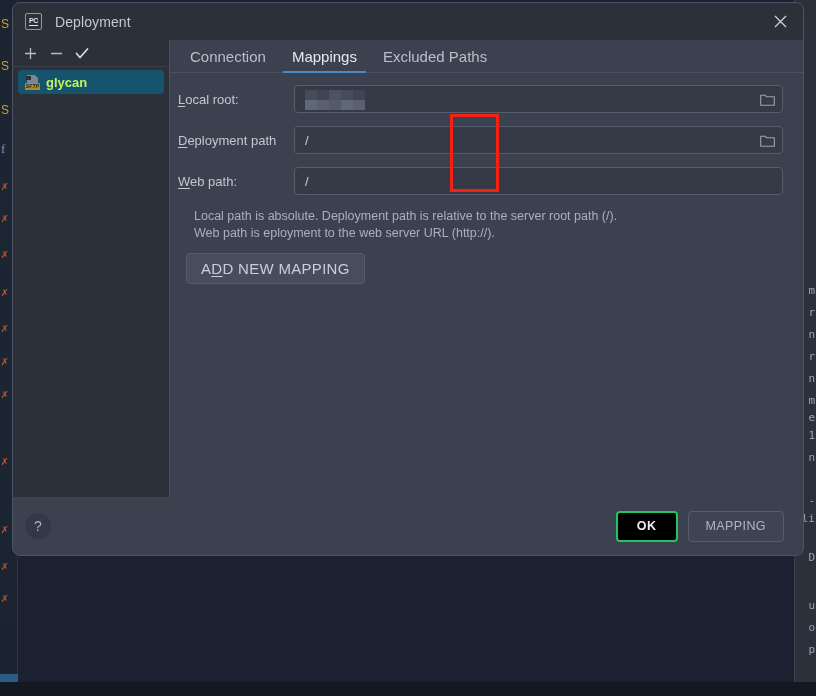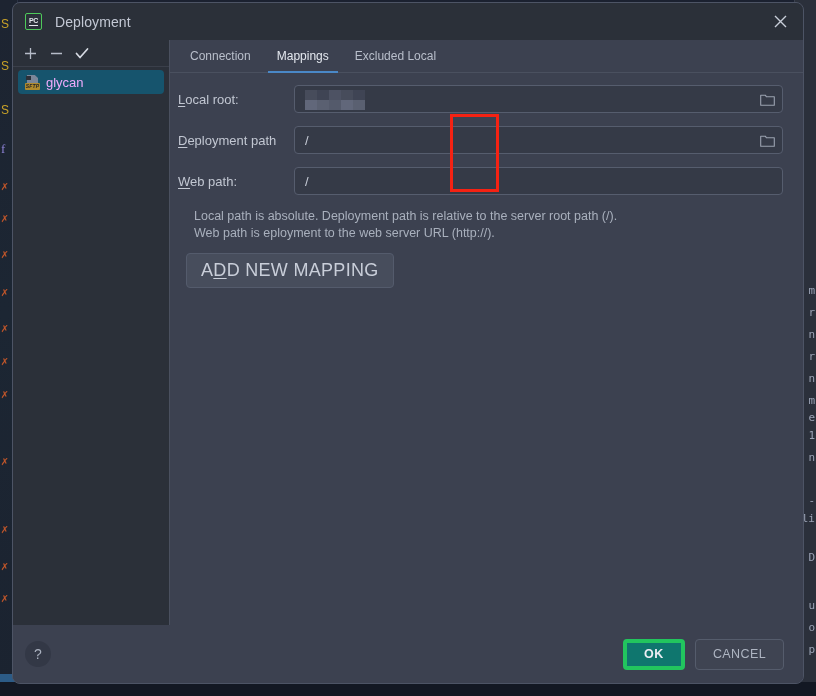--- a/index.html
+++ b/index.html
@@ -70,21 +70,21 @@
     width: 18px; height: 8px;
     background: #2c5b86;
   }
 
   
   #dialog {
     position: absolute;
     left: 12px;
     top: 2px;
     width: 792px;
-    height: 682px;
+    height: 554px;
     background: #3c4150;
     border: 1px solid #4d5465;
     border-radius: 8px;
     z-index: 10;
     display: flex;
     flex-direction: column;
     overflow: hidden;
   }
 
   
@@ -179,21 +179,22 @@
     display: flex;
     align-items: center;
     gap: 6px;
     padding: 0 7px;
     border-radius: 4px;
     cursor: pointer;
   }
   .sb-item.selected { background: #16546d; }
   .sb-item-label {
     font-size: 13px;
-    color: #f0abfc;
+    color: #bef264;
+    font-weight: bold;
   }
   
   .sftp-icon {
     width: 15px; height: 15px;
     position: relative;
     flex: 0 0 auto;
   }
   .sftp-icon .page {
     position: absolute;
     left: 2px; top: 0;
@@ -237,21 +238,21 @@
     flex: 0 0 auto;
     display: flex;
     align-items: stretch;
     padding-left: 7px;
     border-bottom: 1px solid #4a505f;
   }
   .tab {
     display: flex;
     align-items: center;
     padding: 0 13px;
-    font-size: 12px;
+    font-size: 15px;
     color: #b9bfcb;
     cursor: pointer;
     position: relative;
   }
   .tab.active { color: #e4e8ef; }
   .tab.active::after {
     content: "";
     position: absolute;
     left: 4px; right: 4px; bottom: -1px;
     height: 2px;
@@ -338,21 +339,21 @@
     line-height: 17px;
     color: #a9b0bd;
   }
   #add-mapping-button {
     margin: 11px 0 0 8px;
     display: inline-block;
     background: #474d5c;
     border: 1px solid #545b6c;
     border-radius: 4px;
     padding: 6px 14px;
-    font-size: 18px;
+    font-size: 15px;
     color: #c9ced9;
     cursor: pointer;
     letter-spacing: 0.3px;
   }
 
   
   #footer {
     height: 58px;
     flex: 0 0 auto;
     display: flex;
@@ -378,22 +379,22 @@
     border-radius: 4px;
     font-size: 12.5px;
     letter-spacing: 0.4px;
     display: flex;
     align-items: center;
     justify-content: center;
     cursor: pointer;
     padding: 0 17px;
   }
   #ok-button {
-    background: #0f766e;
-    border: 4px solid #22c55e;
+    background: #000000;
+    border: 2px solid #22c55e;
     color: #ecedf3;
     font-weight: bold;
     margin-right: 10px;
   }
   #cancel-button {
     background: #3f4452;
     border: 1px solid #555c6c;
     color: #aeb5c2;
   }
 </style>
@@ -485,21 +486,21 @@
           <span class="sb-item-label">glycan</span>
         </div>
       </div>
     </div>
 
     <div id="content">
 
       <div id="tabbar">
         <div class="tab">Connection</div>
         <div class="tab active">Mappings</div>
-        <div class="tab">Excluded Local</div>
+        <div class="tab">Excluded Paths</div>
       </div>
 
       <div id="form-area">
 
         
         <div id="red-annotation"></div>
 
         
         <div class="form-row">
           <div class="form-label">
@@ -562,16 +563,16 @@
         <div id="add-mapping-button"><span>A</span><span class="mnem">D</span><span>D NEW MAPPING</span></div>
 
       </div>
     </div>
   </div>
 
   <div id="footer">
     <div id="help-button">?</div>
     <div id="footer-spacer"></div>
     <div class="dlg-btn" id="ok-button">OK</div>
-    <div class="dlg-btn" id="cancel-button">CANCEL</div>
+    <div class="dlg-btn" id="cancel-button">MAPPING</div>
   </div>
 
 </div>
 
 </body></html>

